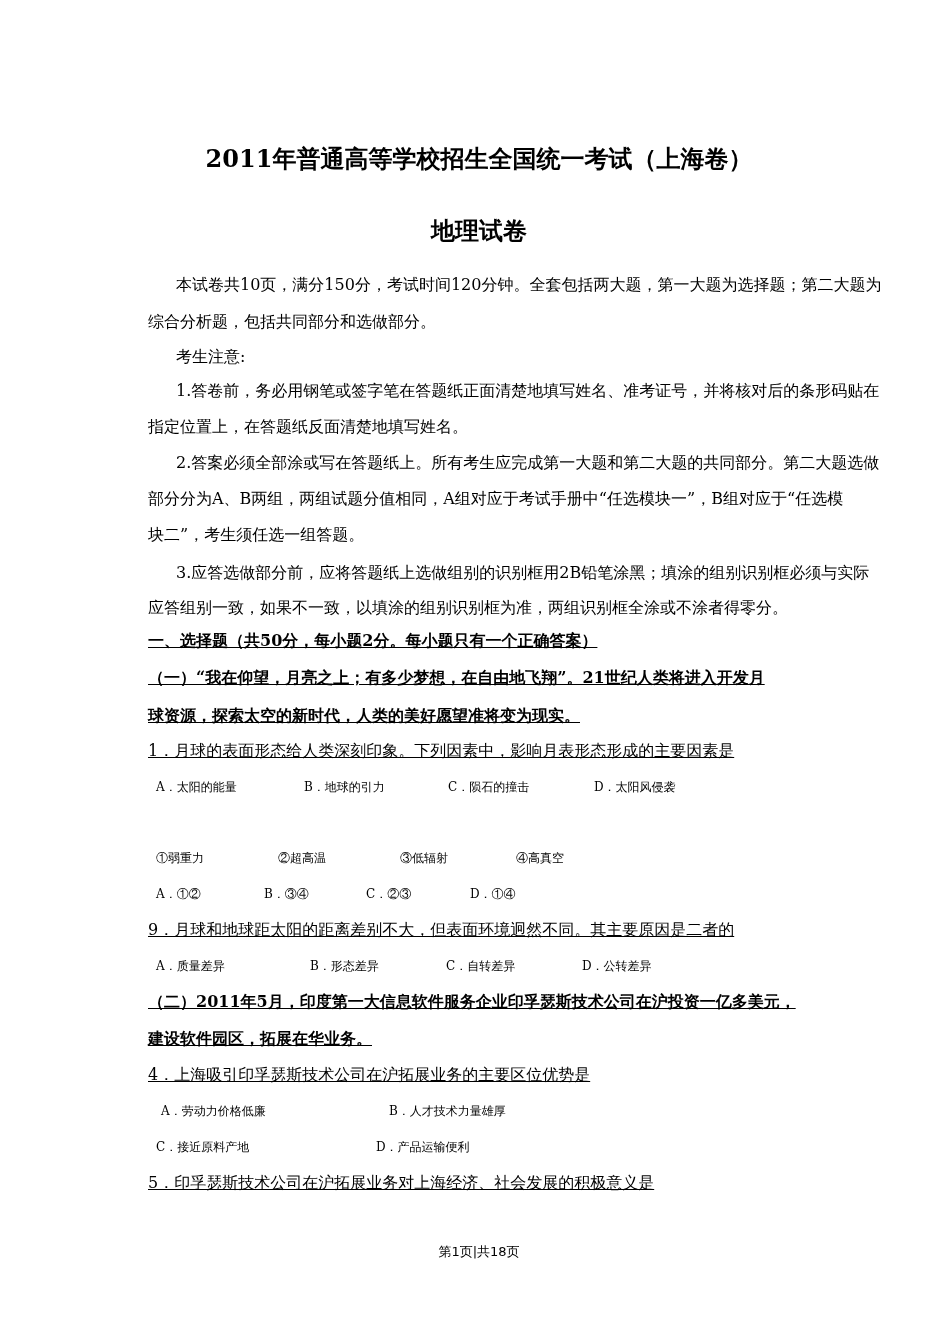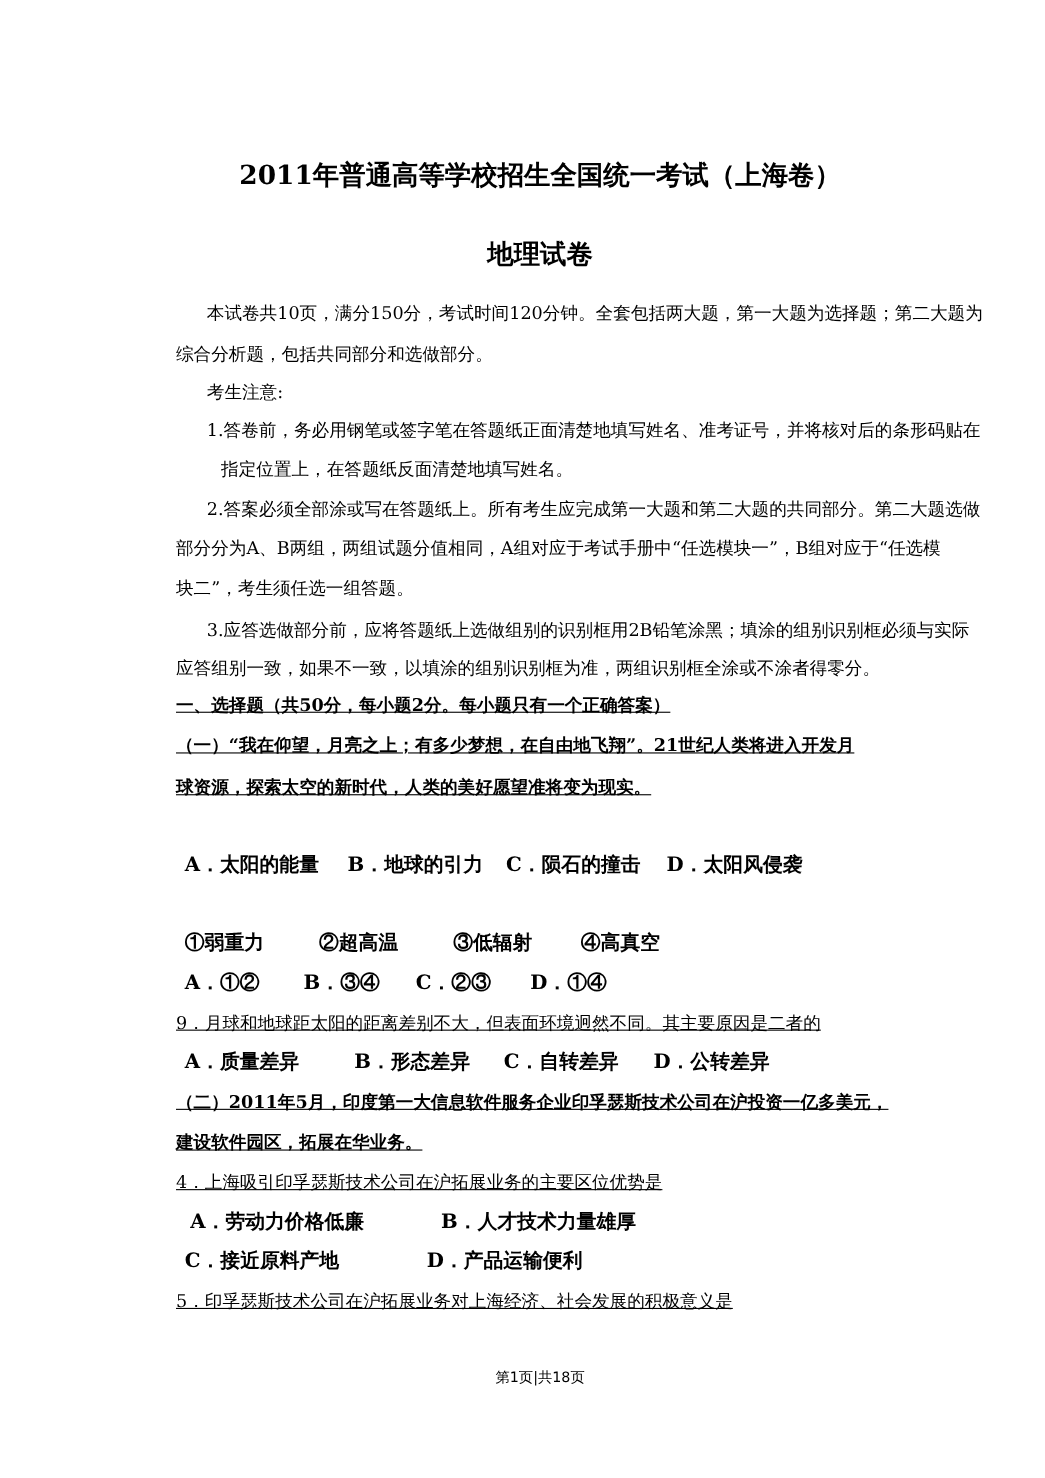--- a/index.html
+++ b/index.html
@@ -10,21 +10,21 @@
     body {
       width: 950px;
       height: 1344px;
       position: relative;
       font-family: "DejaVu Serif", "Liberation Serif", serif;
       color: #000;
       overflow: hidden;
     }
     .page {
       position: absolute;
-      left: 16px; top: 0;
+      left: 4px; top: 0;
       width: 811px; height: 1344px;
     }
     .title {
       position: absolute;
       left: 0; width: 950px;
       text-align: center;
       font-weight: bold;
       font-size: 24px;
       letter-spacing: 0px;
     }
@@ -43,23 +43,22 @@
       left: 144px;
       white-space: nowrap;
       font-size: 16px;
       line-height: 22px;
       text-decoration: underline;
     }
     .bold { font-weight: bold; font-size: 16px; }
     .opt {
       position: absolute;
       white-space: nowrap;
-      font-size: 18px;
+      font-size: 12px;
       line-height: 22px;
-      font-weight: bold;
     }
     .footer {
       position: absolute;
       left: 0; width: 950px;
       top: 1243px;
       text-align: center;
       font-size: 13px;
       font-family: "DejaVu Sans", "Liberation Sans", sans-serif;
     }
   </style>
@@ -70,34 +69,35 @@
 
   <div class="title main">2011年普通高等学校招生全国统一考试（上海卷）</div>
   <div class="title sub">地理试卷</div>
 
   <div class="line indent" style="top:275px;">本试卷共10页，满分150分，考试时间120分钟。全套包括两大题，第一大题为选择题；第二大题为</div>
   <div class="line" style="top:312px;">综合分析题，包括共同部分和选做部分。</div>
 
   <div class="line indent" style="top:347px;">考生注意:</div>
 
   <div class="line indent" style="top:381px;">1.答卷前，务必用钢笔或签字笔在答题纸正面清楚地填写姓名、准考证号，并将核对后的条形码贴在</div>
-  <div class="line" style="top:417px;margin-left:41px;">指定位置上，在答题纸反面清楚地填写姓名。</div>
+  <div class="line" style="top:417px;">指定位置上，在答题纸反面清楚地填写姓名。</div>
 
   <div class="line indent" style="top:453px;">2.答案必须全部涂或写在答题纸上。所有考生应完成第一大题和第二大题的共同部分。第二大题选做</div>
   <div class="line" style="top:489px;">部分分为A、B两组，两组试题分值相同，A组对应于考试手册中“任选模块一”，B组对应于“任选模</div>
   <div class="line" style="top:525px;">块二”，考生须任选一组答题。</div>
 
   <div class="line indent" style="top:563px;">3.应答选做部分前，应将答题纸上选做组别的识别框用2B铅笔涂黑；填涂的组别识别框必须与实际</div>
   <div class="line" style="top:598px;">应答组别一致，如果不一致，以填涂的组别识别框为准，两组识别框全涂或不涂者得零分。</div>
 
   <div class="q bold" style="top:630px;">一、选择题（共50分，每小题2分。每小题只有一个正确答案）</div>
 
   <div class="q bold" style="top:667px;">（一）“我在仰望，月亮之上；有多少梦想，在自由地飞翔”。21世纪人类将进入开发月</div>
   <div class="q bold" style="top:705px;">球资源，探索太空的新时代，人类的美好愿望准将变为现实。</div>
 
+  <div class="q" style="top:740px;">1．月球的表面形态给人类深刻印象。下列因素中，影响月表形态形成的主要因素是</div>
   <div class="opt" style="top:776px; left:152px;">A．太阳的能量</div>
   <div class="opt" style="top:776px; left:300px;">B．地球的引力</div>
   <div class="opt" style="top:776px; left:444px;">C．陨石的撞击</div>
   <div class="opt" style="top:776px; left:590px;">D．太阳风侵袭</div>
 
   <div class="opt" style="top:847px; left:152px;">①弱重力</div>
   <div class="opt" style="top:847px; left:274px;">②超高温</div>
   <div class="opt" style="top:847px; left:396px;">③低辐射</div>
   <div class="opt" style="top:847px; left:512px;">④高真空</div>
 

